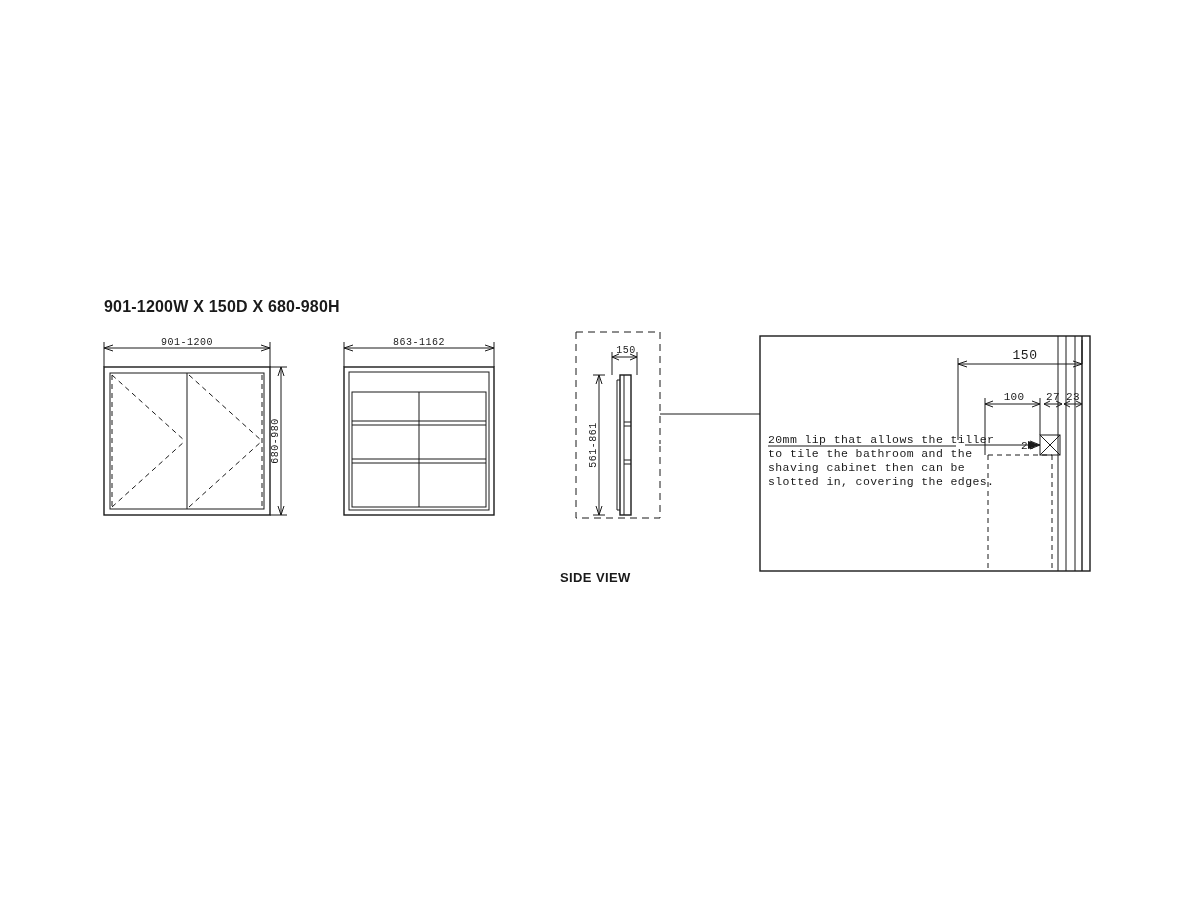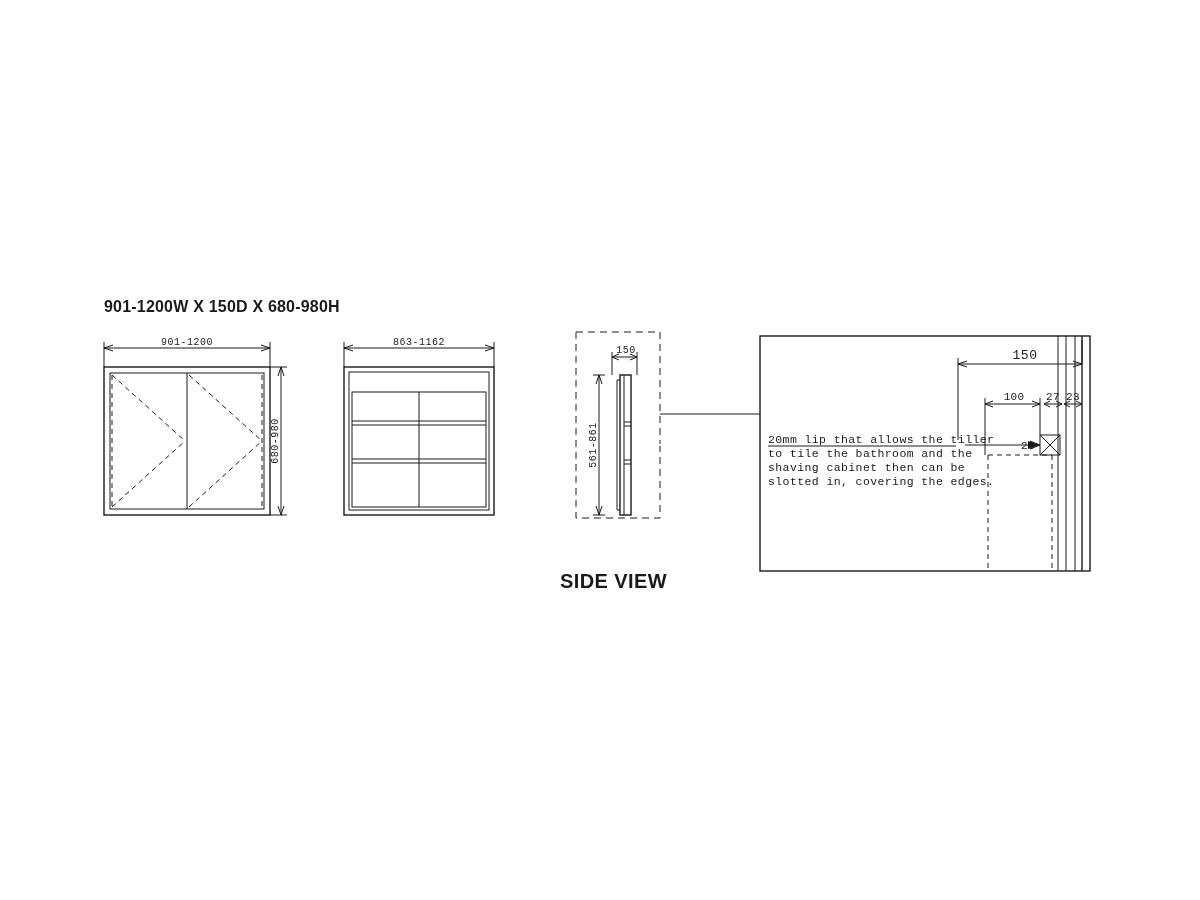--- a/index.html
+++ b/index.html
@@ -27,21 +27,21 @@
     top: 298px;
     font-size: 16px;
     font-weight: bold;
     letter-spacing: 0.2px;
     white-space: nowrap;
   }
   .sideview-label {
     position: absolute;
     left: 560px;
     top: 570px;
-    font-size: 20px;
+    font-size: 13px;
     font-weight: bold;
     letter-spacing: 0.4px;
     white-space: nowrap;
   }
   svg.draw {
     position: absolute;
     left: 0; top: 0;
     width: 1200px;
     height: 900px;
   }

